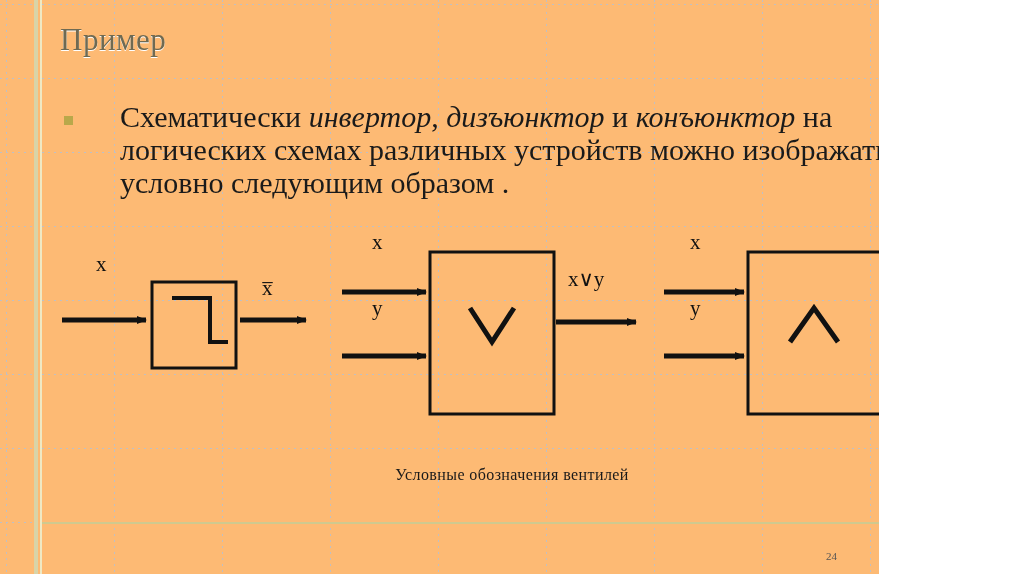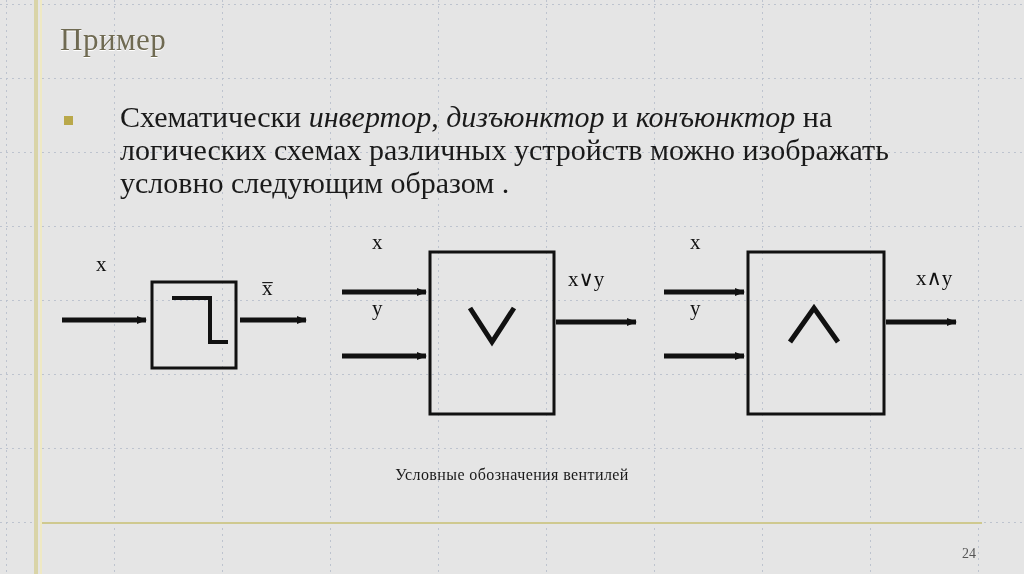--- a/index.html
+++ b/index.html
@@ -11,23 +11,23 @@
     width: 1024px;
     height: 574px;
     font-family: "Liberation Serif", serif;
     overflow: hidden;
     position: relative;
   }
 
   #slide {
     position: absolute;
     left: 0; top: 0;
-    width: 1024px;
+    width: 879px;
     height: 574px;
-    background: #e5e5e5;
+    background: #fdba74;
     overflow: hidden;
   }
   
   #vlines {
     position: absolute;
     left: 0; top: 0;
     width: 1024px; height: 574px;
     pointer-events: none;
   }
   .vline {
@@ -105,22 +105,22 @@
   #bottom-rule {
     position: absolute;
     left: 42px; top: 522px;
     width: 940px; height: 2px;
     background: #cfc98f;
   }
 
   
   #slide-number {
     position: absolute;
-    right: 48px; bottom: 12px;
-    font-size: 14px;
+    right: 42px; bottom: 12px;
+    font-size: 11px;
     color: #555;
   }
 
   #diagram {
     position: absolute;
     left: 0; top: 230px;
     width: 1024px;
     height: 230px;
   }
 

